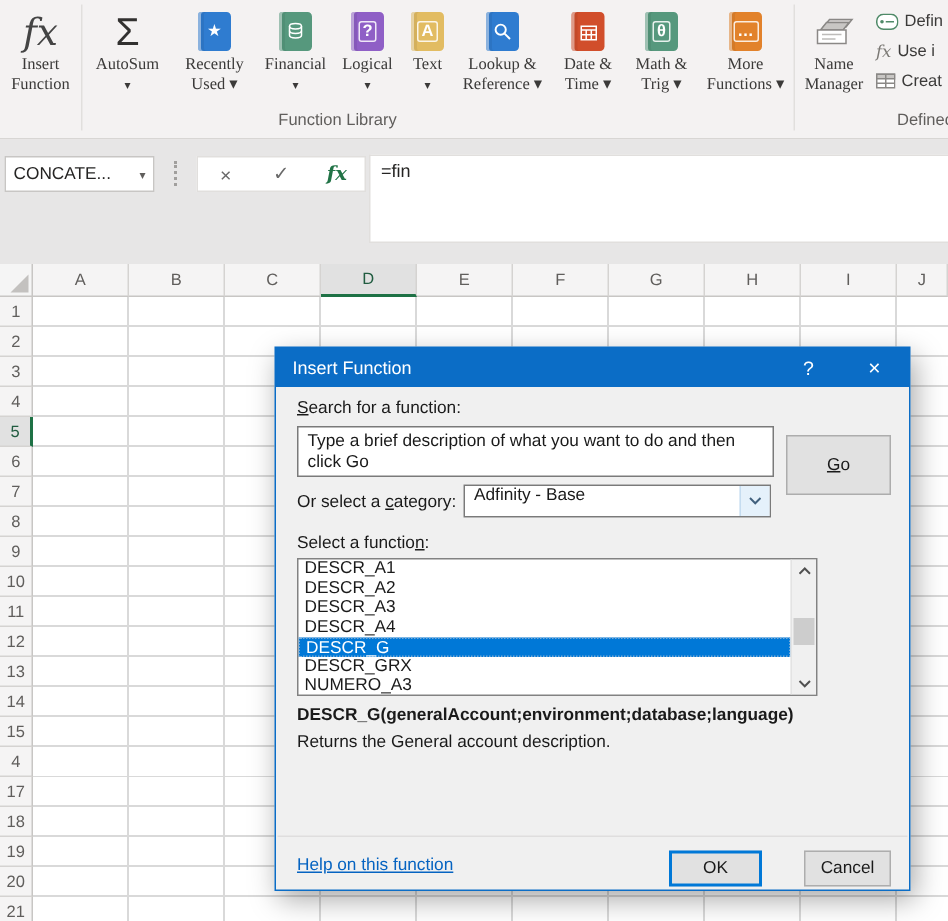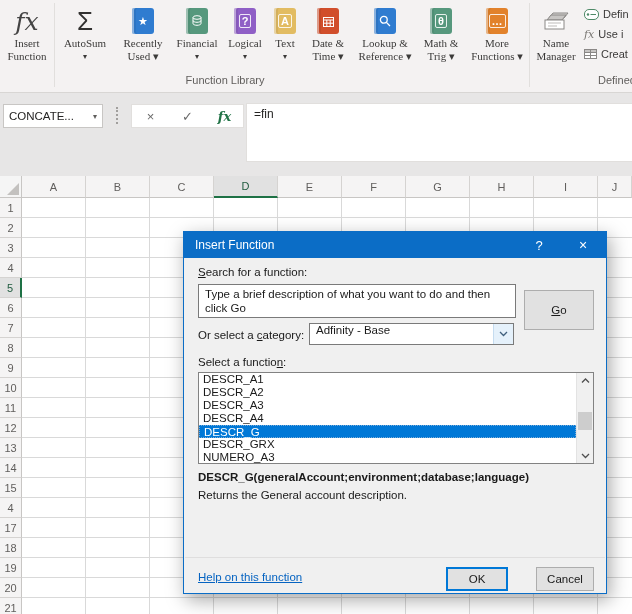--- a/index.html
+++ b/index.html
@@ -76,21 +76,21 @@
   .btn{position:absolute;background:#E1E1E1;border:1px solid #ADADAD;box-sizing:border-box;
        font-size:11.5px;color:#1A1A1A;display:flex;align-items:center;justify-content:center;}
   .btn.go{left:340px;top:58px;width:70px;height:40px;}
   .btn.ok{left:262px;top:335px;width:62px;height:24px;border:2px solid #0078D7;}
   .btn.cancel{left:352px;top:335px;width:58px;height:24px;}
   .combo{position:absolute;left:125px;top:91px;width:205px;height:22px;background:#fff;
          border:1px solid #7A7A7A;box-sizing:border-box;display:flex;align-items:flex-start;}
   .combo-text{flex:1;font-size:11.5px;color:#1A1A1A;padding-left:6px;}
   .combo-btn{width:19px;height:20px;background:#E5F1FB;border-left:1px solid #C5DCF0;
              display:flex;align-items:center;justify-content:center;}
-  .fn-list{position:absolute;left:14px;top:140px;width:396px;height:92px;background:#fff;
+  .fn-list{position:absolute;left:14px;top:140px;width:347px;height:92px;background:#fff;
            border:1px solid #828282;box-sizing:border-box;overflow:hidden;}
   .fn-items{position:absolute;left:0;top:0;right:17px;bottom:0;}
   .fn-item{height:13px;line-height:13px;font-size:11.5px;color:#1A1A1A;padding-left:4px;
            white-space:nowrap;box-sizing:border-box;}
   .fn-item.sel{background:#0078D7;color:#fff;border:1px dotted #79ABD7;}
   .vscroll{position:absolute;right:0;top:0;width:17px;bottom:0;background:#F0F0F0;border-left:1px solid #E3E3E3;box-sizing:border-box;}
   .vs-arrow{position:absolute;left:0;width:16px;height:15px;display:flex;align-items:center;justify-content:center;}
   .vs-arrow.up{top:0;} .vs-arrow.down{bottom:0;}
   .vs-thumb{position:absolute;left:1px;width:14px;top:39px;height:18px;background:#CDCDCD;}
   .sig{position:absolute;left:14px;top:239px;font-size:11.5px;font-weight:bold;color:#1A1A1A;}
@@ -154,50 +154,50 @@
     </div>
     <div class="rb-btn" style="width:36px">
       <div class="rb-icon-area">
           <span class="book" style="--c:#E2BC62">
             <span class="bglyph boxed">A</span>
           </span>
         </div>
       <div class="rb-l">Text</div>
       <div class="rb-l" style="font-size:8px">▾</div>
     </div>
+    <div class="rb-btn" style="width:64px">
+      <div class="rb-icon-area">
+          <span class="book" style="--c:#2F7CD0">
+        <svg width="14" height="14" viewBox="0 0 14 14">
+              <g fill="none" stroke="#fff" stroke-width="1.3">
+                <circle cx="5.8" cy="5.8" r="3.4"></circle>
+                <line x1="8.4" y1="8.4" x2="12" y2="12"></line>
+              </g>
+            </svg>
+          </span>
+        </div>
+      <div class="rb-l">Lookup &amp;</div>
+      <div class="rb-l">Reference ▾</div>
+    </div>
     <div class="rb-btn" style="width:50px">
       <div class="rb-icon-area">
           <span class="book" style="--c:#D14E2B">
         <svg width="13" height="13" viewBox="0 0 13 13">
               <g fill="none" stroke="#fff" stroke-width="1">
                 <rect x="1.5" y="2.5" width="10" height="9"></rect>
                 <line x1="1.5" y1="5" x2="11.5" y2="5"></line>
                 <line x1="4.8" y1="5" x2="4.8" y2="11.5"></line>
                 <line x1="8.2" y1="5" x2="8.2" y2="11.5"></line>
                 <line x1="1.5" y1="8.2" x2="11.5" y2="8.2"></line>
               </g>
             </svg>
           </span>
         </div>
       <div class="rb-l">Date &amp;</div>
       <div class="rb-l">Time ▾</div>
-    </div>
-    <div class="rb-btn" style="width:64px">
-      <div class="rb-icon-area">
-          <span class="book" style="--c:#2F7CD0">
-        <svg width="14" height="14" viewBox="0 0 14 14">
-              <g fill="none" stroke="#fff" stroke-width="1.3">
-                <circle cx="5.8" cy="5.8" r="3.4"></circle>
-                <line x1="8.4" y1="8.4" x2="12" y2="12"></line>
-              </g>
-            </svg>
-          </span>
-        </div>
-      <div class="rb-l">Lookup &amp;</div>
-      <div class="rb-l">Reference ▾</div>
     </div>
     <div class="rb-btn" style="width:48px">
       <div class="rb-icon-area">
           <span class="book" style="--c:#56987D">
             <span class="bglyph boxed">θ</span>
           </span>
         </div>
       <div class="rb-l">Math &amp;</div>
       <div class="rb-l">Trig ▾</div>
     </div>

